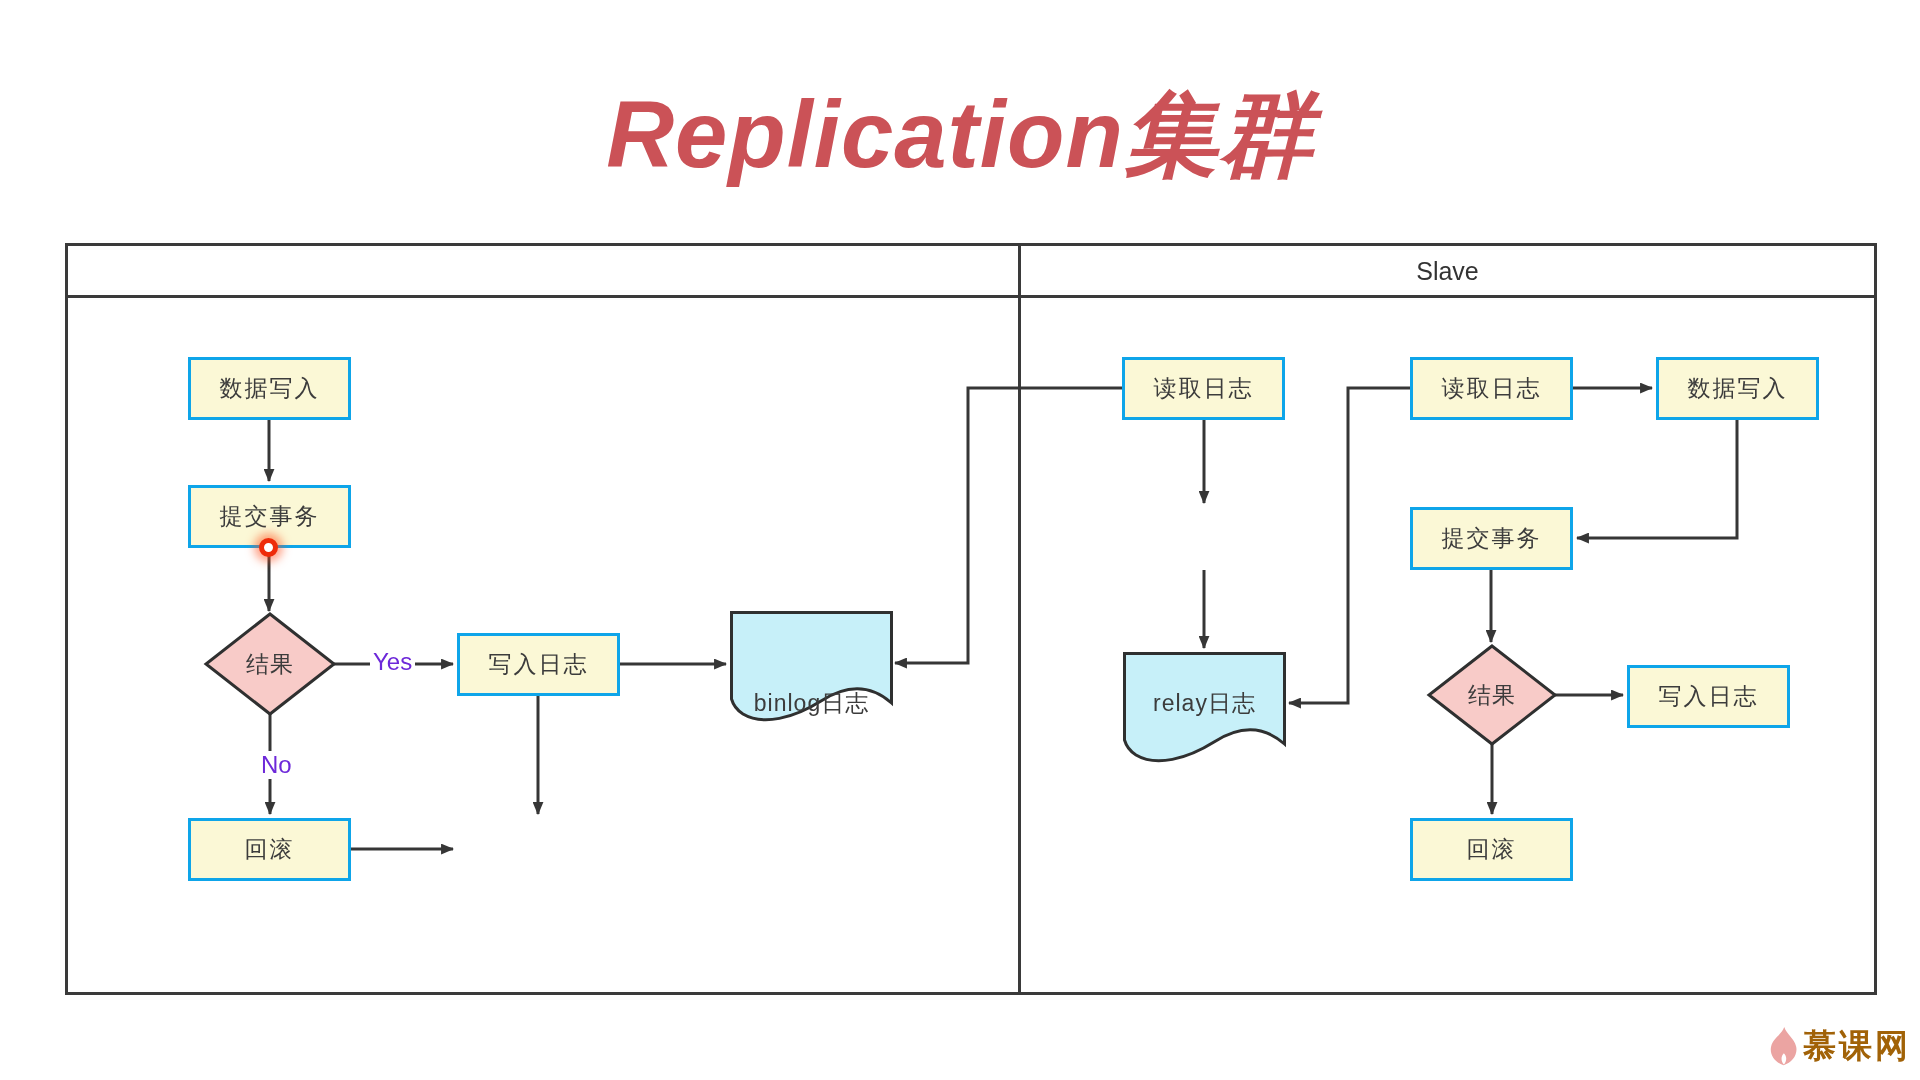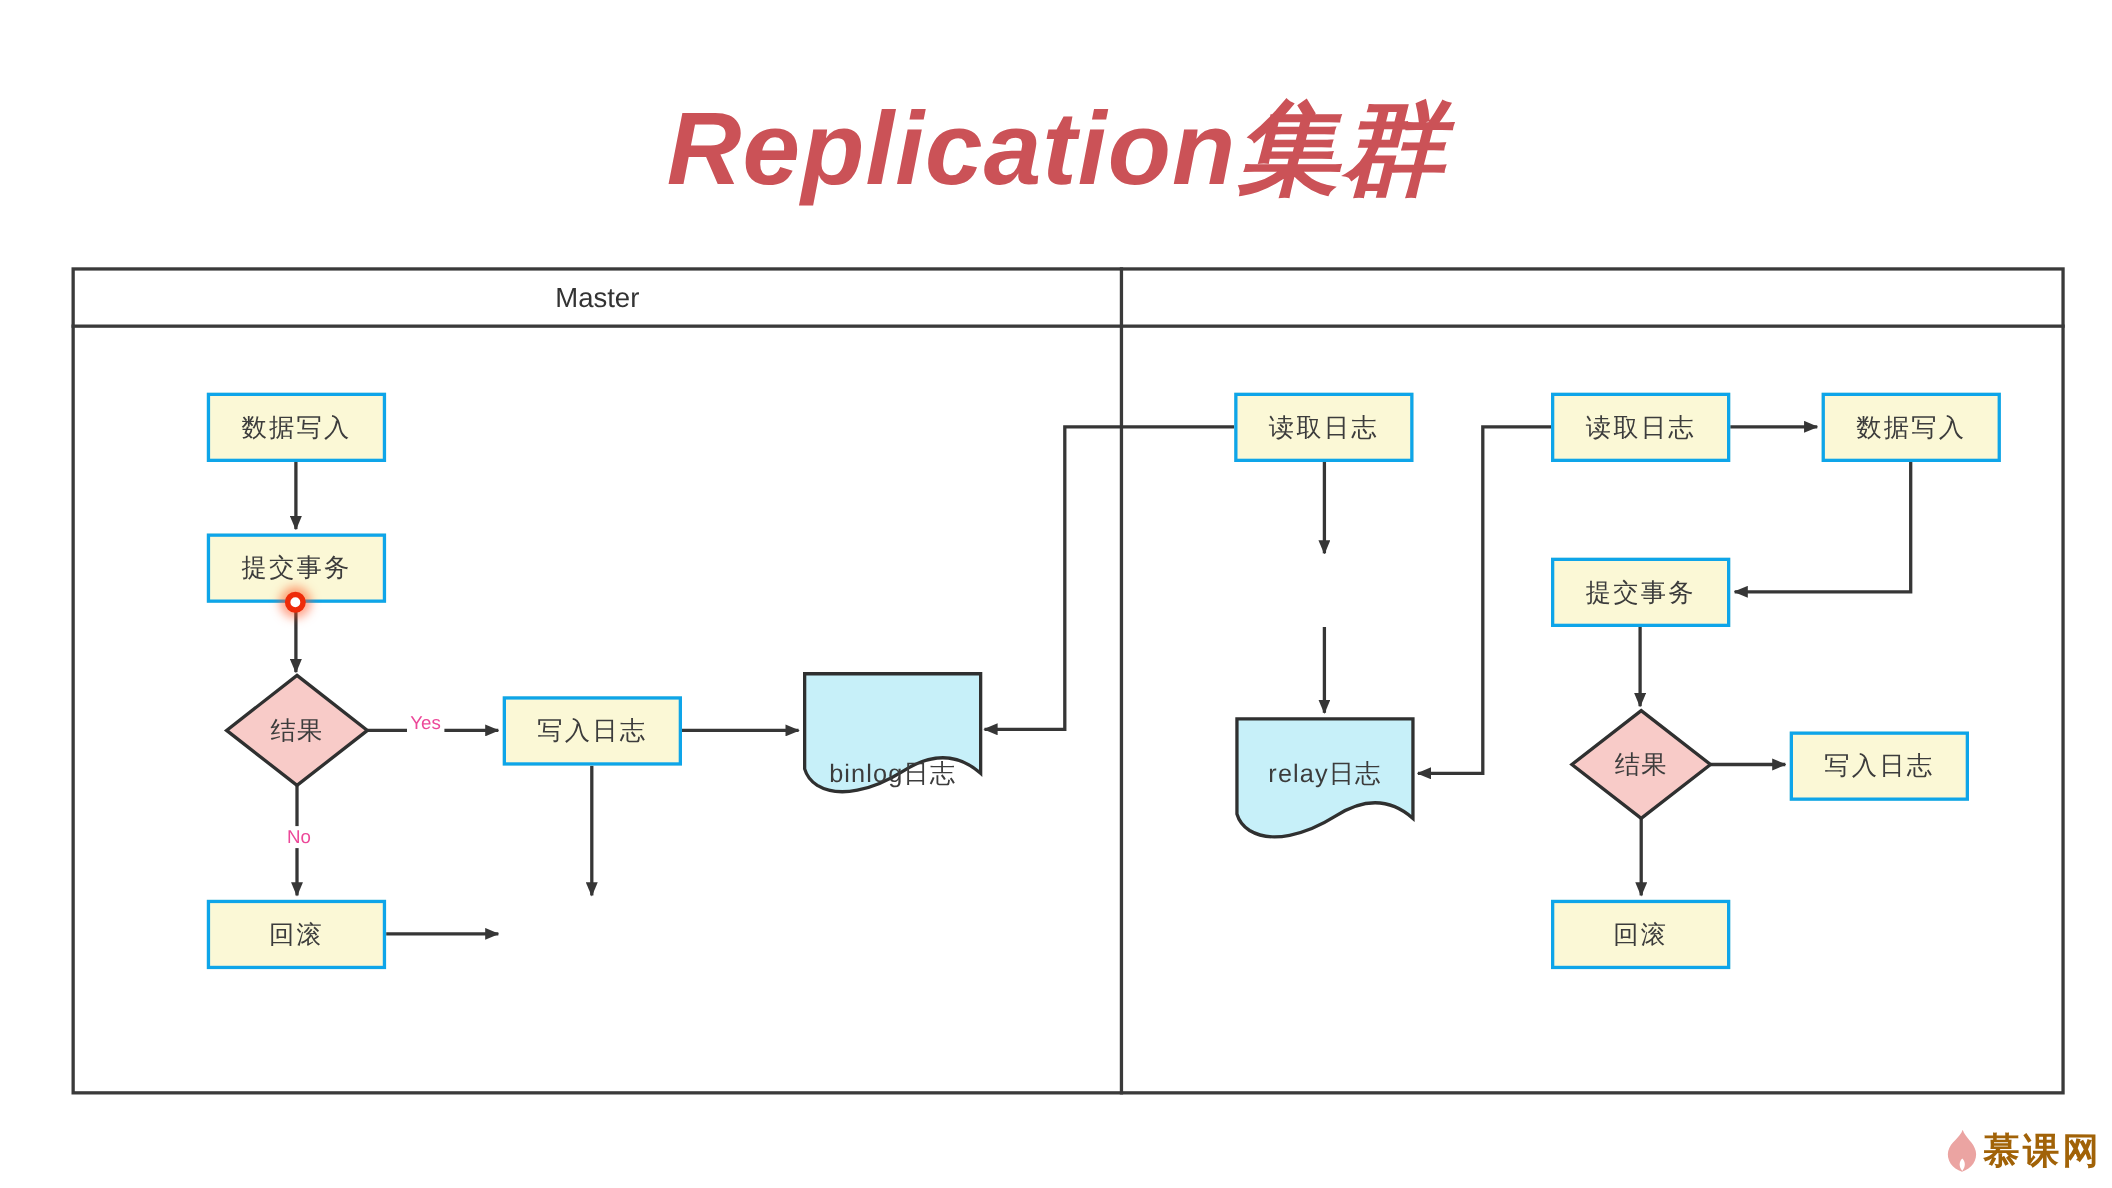--- a/index.html
+++ b/index.html
@@ -29,21 +29,21 @@
     display:flex;align-items:center;justify-content:center;
     font-size:23px;color:#3c3c3c;letter-spacing:2px;z-index:3;
   }
   
   .flabel{
     position:absolute;display:flex;align-items:center;justify-content:center;
     font-size:23px;color:#3c3c3c;letter-spacing:1px;z-index:3;
   }
   .edge-label{
     position:absolute;display:flex;align-items:center;justify-content:center;
-    font-size:17px;color:#ec4899;background:#ffffff;z-index:4;padding:0 3px;
+    font-size:24px;color:#6d28d9;background:#ffffff;z-index:4;padding:0 3px;
   }
   svg.overlay{position:absolute;left:0;top:0;z-index:2;}
   
   #click-dot{
     position:absolute;left:259px;top:538px;width:9px;height:9px;
     background:#ffffff;border:5px solid #ee2b09;border-radius:50%;z-index:5;
     box-shadow:0 0 9px 5px rgba(255,77,28,0.5);
   }
   
   #logo{
@@ -54,21 +54,21 @@
 </head>
 <body>
 
 <div id="canvas">
 
   <div id="title">Replication集群</div>
 
   <div class="frame"></div>
   <div class="hline" style="left:65px;top:295px;width:1812px;"></div>
   <div class="vline" style="left:1018px;top:243px;height:752px;"></div>
-  <div class="lane-label" style="left:68px;top:246px;width:950px;">Master</div>
+  <div class="lane-label" style="left:1021px;top:246px;width:853px;">Slave</div>
 
   <svg class="overlay" width="1920" height="1080">
     <defs>
       <marker id="ah" viewBox="0 0 12 10" markerWidth="13" markerHeight="11" refX="11" refY="5" orient="auto" markerUnits="userSpaceOnUse">
         <path d="M0,0 L12,5 L0,10 Z" fill="#363636"></path>
       </marker>
     </defs>
 
     <g stroke="#363636" stroke-width="3" fill="none" marker-end="url(#ah)">
 

